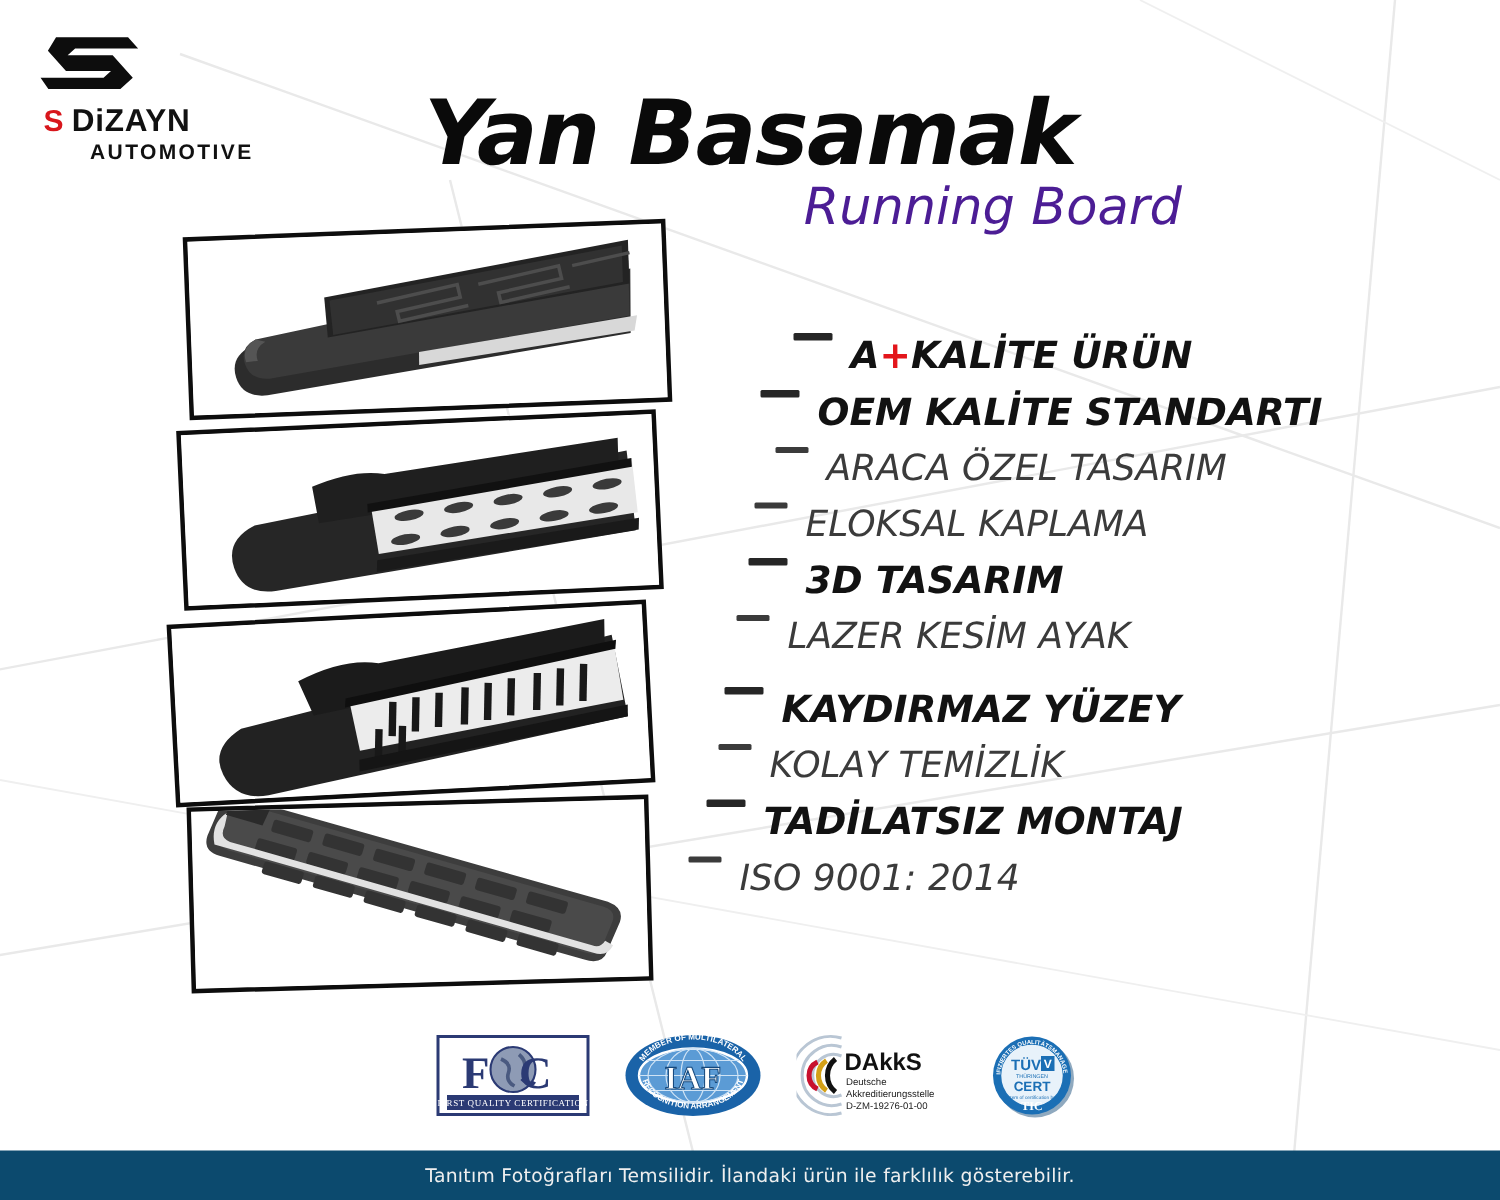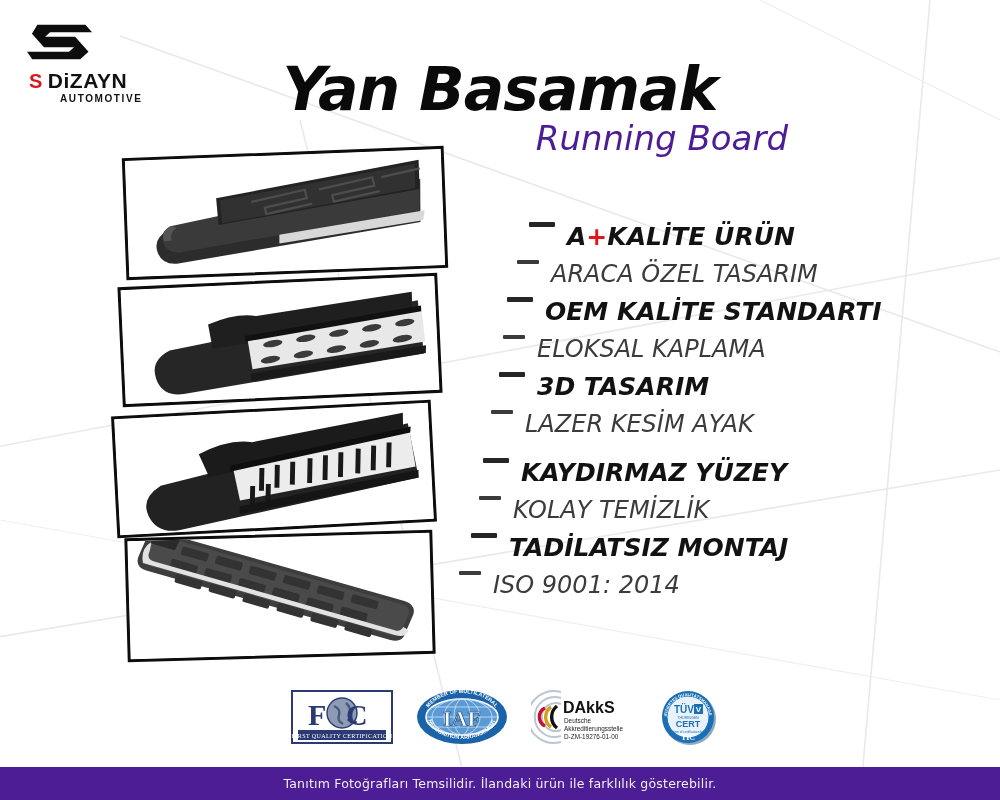--- a/index.html
+++ b/index.html
@@ -20,21 +20,21 @@
   .bg-lines { position:absolute; inset:0; pointer-events:none; z-index:0; }
 
   
   .logo-wrap { position:absolute; left:26px; top:18px; width:170px; z-index:5; }
   .logo-mark { width:72px; height:48px; display:block; }
   .logo-text-row { display:flex; align-items:center; margin-top:4px; margin-left:3px; }
   .logo-s { color:#d8161c; font-weight:bold; font-size:20px; letter-spacing:-0.5px;
             font-family:"Liberation Sans", sans-serif; line-height:1; }
   .logo-dizayn { color:#111; font-weight:bold; font-size:21px; letter-spacing:0.5px;
                  margin-left:6px; line-height:1; font-family:"Liberation Sans", sans-serif; }
-  .logo-auto { color:#111; font-weight:bold; font-size:10px; letter-spacing:1.6px;
+  .logo-auto { color:#111; font-weight:bold; font-size:14px; letter-spacing:1.6px;
                margin-left:34px; margin-top:2px; font-family:"Liberation Sans", sans-serif; }
 
   
   .title-main {
     position:absolute; left:0; right:0; top:54px; text-align:center;
     font-size:60px; font-weight:bold; font-style:italic; color:#0a0a0a;
     letter-spacing:-1px; z-index:5;
     font-family:"DejaVu Sans", sans-serif;
   }
   .title-sub {
@@ -69,21 +69,21 @@
 
   
   .certs { position:absolute; left:290px; top:684px; width:430px; height:66px;
            display:flex; align-items:center; justify-content:space-between; z-index:5; }
   .cert { height:62px; display:flex; align-items:center; justify-content:center; }
   .cert svg { display:block; }
 
   
   .footer {
     position:absolute; left:0; right:0; bottom:0; height:33px;
-    background:#4c1d95; color:#efefef; display:flex;
+    background:#0c4a6e; color:#efefef; display:flex;
     align-items:center; justify-content:center;
     font-size:12.5px; letter-spacing:0.2px; z-index:6;
     font-family:"DejaVu Sans", sans-serif;
   }
 </style>
 </head>
 <body>
 
 <div id="page">
 
@@ -220,28 +220,28 @@
     </div>
   </div>
 
   <div class="features">
 
     <div class="feat bold" style="margin-left:74px; margin-bottom:9px;">
       <span class="dash"></span>
       <span class="label"><span>A</span><span class="plus">+</span><span>KALİTE ÜRÜN</span></span>
     </div>
 
+    <div class="feat bold" style="margin-left:52px; margin-bottom:9px;">
+      <span class="dash"></span>
+      <span class="label">OEM KALİTE STANDARTI</span>
+    </div>
+
     <div class="feat light" style="margin-left:62px; margin-bottom:9px;">
       <span class="dash"></span>
       <span class="label">ARACA ÖZEL TASARIM</span>
-    </div>
-
-    <div class="feat bold" style="margin-left:52px; margin-bottom:9px;">
-      <span class="dash"></span>
-      <span class="label">OEM KALİTE STANDARTI</span>
     </div>
 
     <div class="feat light" style="margin-left:48px; margin-bottom:9px;">
       <span class="dash"></span>
       <span class="label">ELOKSAL KAPLAMA</span>
     </div>
 
     <div class="feat bold" style="margin-left:44px; margin-bottom:9px;">
       <span class="dash"></span>
       <span class="label">3D TASARIM</span>

